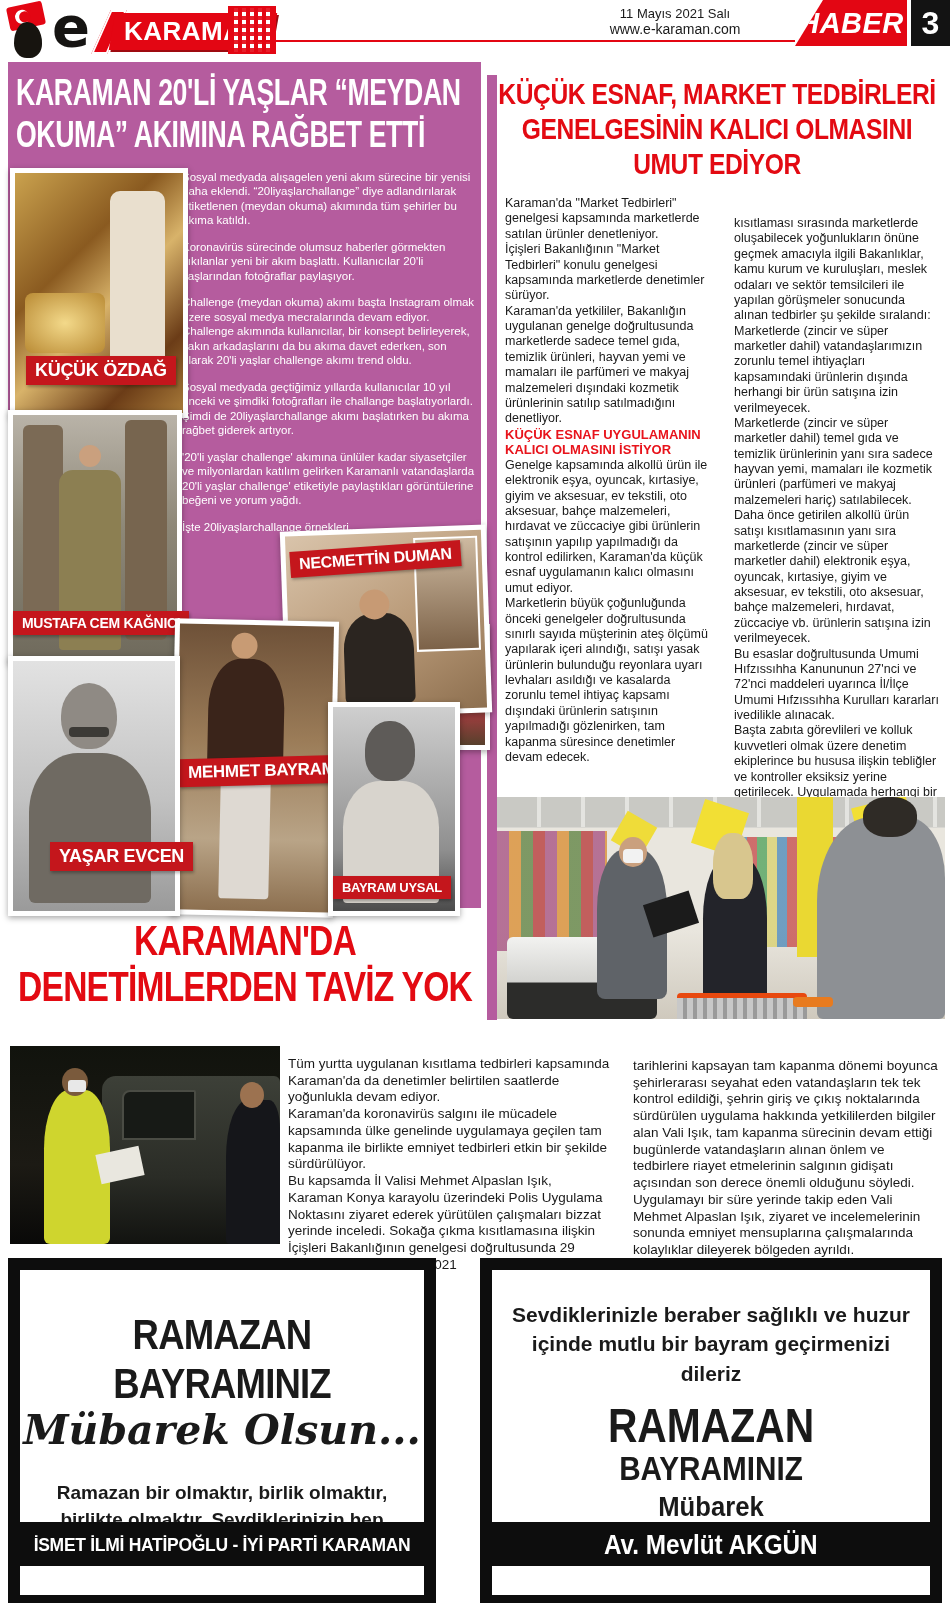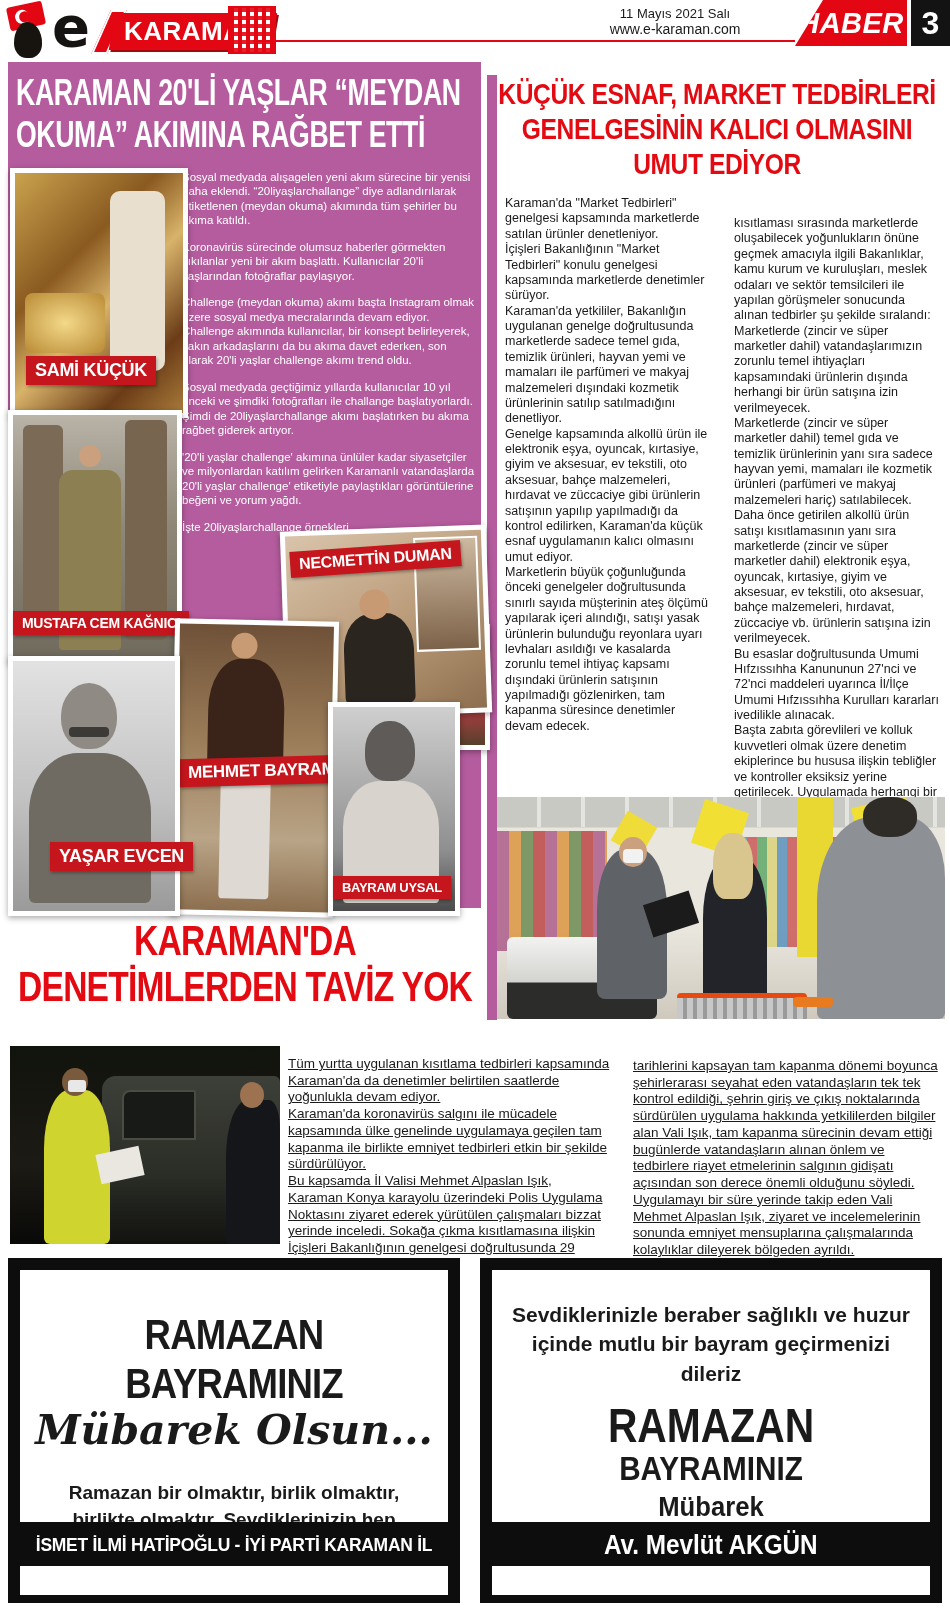--- a/index.html
+++ b/index.html
@@ -51,21 +51,21 @@
   .hl-market{position:absolute;left:437px;top:76px;width:560px;transform:scaleX(.82);
            transform-origin:center top;color:#e30a12;font-weight:800;font-size:30px;
            line-height:1.17;text-align:center;letter-spacing:-.5px;}
   .col{position:absolute;font-size:12.5px;line-height:1.23;overflow:hidden;}
   .col p{margin:0;}
   .subhead{color:#e8131b;font-weight:800;font-size:13px;line-height:1.2;margin:12px 0 2px 0;}
   
   .hl-denetim{position:absolute;left:-55px;top:918px;width:600px;transform:scaleX(.8);
            transform-origin:center top;color:#e30a12;font-weight:800;font-size:42px;
            line-height:1.1;text-align:center;letter-spacing:-1px;}
-  .col3{position:absolute;font-size:13.5px;line-height:1.24;text-decoration:underline;}
+  .col3{position:absolute;font-size:13.5px;line-height:1.24;}
   .col3 p{margin:0;}
   
   .ad{position:absolute;background:#0d0d0d;}
   .ad-white{position:absolute;background:#fff;left:12px;right:12px;top:12px;height:252px;
             text-align:center;overflow:hidden;}
   .ad-footer{position:absolute;left:0;right:0;top:268px;height:38px;color:#fff;text-align:center;}
   .ad-strip{position:absolute;left:12px;right:12px;top:308px;height:29px;background:#fff;}
   .adl-title{margin-top:40px;font-size:43px;font-weight:800;letter-spacing:-1px;
              transform:scaleX(.85);}
   .adl-script{font-family:"DejaVu Serif",serif;font-style:italic;font-weight:bold;font-size:41px;
@@ -124,21 +124,21 @@
     <p>'20'li yaşlar challenge' akımına ünlüler kadar siyasetçiler ve milyonlardan katılım gelirken Karamanlı vatandaşlarda 20'li yaşlar challenge' etiketiyle paylaştıkları görüntülerine beğeni ve yorum yağdı.</p>
     <p>İşte 20liyaşlarchallange örnekleri...</p>
   </div>
 
   <div class="photo" style="left:10px;top:168px;width:168px;height:240px;">
     <div class="ph" style="background:linear-gradient(135deg,#caa24e,#8a5a20 35%,#d8b36a 55%,#6b3c17 80%,#a87b3a);">
       <div class="shape" style="left:95px;top:18px;width:55px;height:180px;background:#e9dfce;border-radius:10px;"></div>
       <div class="shape" style="left:10px;top:120px;width:80px;height:60px;background:radial-gradient(#f3d98a,#b98a34);border-radius:8px;"></div>
     </div>
   </div>
-  <div class="plabel" style="left:26px;top:356px;font-size:18px;">SAMİ KÜÇÜK</div>
+  <div class="plabel" style="left:26px;top:356px;font-size:18px;">KÜÇÜK ÖZDAĞ</div>
 
   <div class="photo" style="left:8px;top:410px;width:164px;height:244px;">
     <div class="ph" style="background:linear-gradient(180deg,#b9b3a8,#8e8878 45%,#6f6a5c);">
       <div class="shape" style="left:10px;top:10px;width:40px;height:210px;background:#7b6a55;border-radius:6px;"></div>
       <div class="shape" style="left:112px;top:5px;width:42px;height:220px;background:#77654f;border-radius:6px;"></div>
       <div class="shape" style="left:52px;top:30px;width:22px;height:22px;background:#caa07e;border-radius:50%;margin-left:14px;"></div>
       <div class="shape" style="left:46px;top:55px;width:62px;height:180px;background:#8c7f52;border-radius:14px 14px 4px 4px;"></div>
     </div>
   </div>
   <div class="plabel" style="left:13px;top:611px;font-size:14px;">MUSTAFA CEM KAĞNICI</div>
@@ -188,20 +188,21 @@
     </div>
   </div>
   <div class="plabel" style="left:333px;top:876px;font-size:13px;">BAYRAM UYSAL</div>
 
   <div class="hl-market">KÜÇÜK ESNAF, MARKET TEDBİRLERİ GENELGESİNİN KALICI OLMASINI UMUT EDİYOR</div>
 
   <div class="col" style="left:505px;top:196px;width:205px;height:600px;">
     <p>Karaman'da "Market Tedbirleri" genelgesi kapsamında marketlerde satılan ürünler denetleniyor.</p>
     <p>İçişleri Bakanlığının "Market Tedbirleri" konulu genelgesi kapsamında marketlerde denetimler sürüyor.</p>
     <p>Karaman'da yetkililer, Bakanlığın uygulanan genelge doğrultusunda marketlerde sadece temel gıda, temizlik ürünleri, hayvan yemi ve mamaları ile parfümeri ve makyaj malzemeleri dışındaki kozmetik ürünlerinin satılıp satılmadığını denetliyor.</p>
+    <p class="subhead">KÜÇÜK ESNAF UYGULAMANIN KALICI OLMASINI İSTİYOR</p>
     <p>Genelge kapsamında alkollü ürün ile elektronik eşya, oyuncak, kırtasiye, giyim ve aksesuar, ev tekstili, oto aksesuar, bahçe malzemeleri, hırdavat ve züccaciye gibi ürünlerin satışının yapılıp yapılmadığı da kontrol edilirken, Karaman'da küçük esnaf uygulamanın kalıcı olmasını umut ediyor.</p>
     <p>Marketlerin büyük çoğunluğunda önceki genelgeler doğrultusunda sınırlı sayıda müşterinin ateş ölçümü yapılarak içeri alındığı, satışı yasak ürünlerin bulunduğu reyonlara uyarı levhaları asıldığı ve kasalarda zorunlu temel ihtiyaç kapsamı dışındaki ürünlerin satışının yapılmadığı gözlenirken, tam kapanma süresince denetimler devam edecek.</p>
 
   </div>
 
   <div class="col" style="left:734px;top:196px;width:206px;height:600px;margin-top:20px;">
     <p>kısıtlaması sırasında marketlerde oluşabilecek yoğunlukların önüne geçmek amacıyla ilgili Bakanlıklar, kamu kurum ve kuruluşları, meslek odaları ve sektör temsilcileri ile yapılan görüşmeler sonucunda alınan tedbirler şu şekilde sıralandı:</p>
     <p> Marketlerde (zincir ve süper marketler dahil) vatandaşlarımızın zorunlu temel ihtiyaçları kapsamındaki ürünlerin dışında herhangi bir ürün satışına izin verilmeyecek.</p>
     <p>Marketlerde (zincir ve süper marketler dahil) temel gıda ve temizlik ürünlerinin yanı sıra sadece hayvan yemi, mamaları ile kozmetik ürünleri (parfümeri ve makyaj malzemeleri hariç) satılabilecek.</p>
     <p>Daha önce getirilen alkollü ürün satışı kısıtlamasının yanı sıra marketlerde (zincir ve süper marketler dahil) elektronik eşya, oyuncak, kırtasiye, giyim ve aksesuar, ev tekstili, oto aksesuar, bahçe malzemeleri, hırdavat, züccaciye vb. ürünlerin satışına izin verilmeyecek.</p>
@@ -249,21 +250,21 @@
   <div class="col3" style="left:288px;top:1056px;width:322px;height:188px;">
     <p>Tüm yurtta uygulanan kısıtlama tedbirleri kapsamında Karaman'da da denetimler belirtilen saatlerde yoğunlukla devam ediyor.</p>
     <p>Karaman'da koronavirüs salgını ile mücadele kapsamında ülke genelinde uygulamaya geçilen tam kapanma ile birlikte emniyet tedbirleri etkin bir şekilde sürdürülüyor.</p>
     <p> Bu kapsamda İl Valisi Mehmet Alpaslan Işık, Karaman Konya karayolu üzerindeki Polis Uygulama Noktasını ziyaret ederek yürütülen çalışmaları bizzat yerinde inceledi. Sokağa çıkma kısıtlamasına ilişkin İçişleri Bakanlığının genelgesi doğrultusunda 29 Nisan 2021 - 17 Mayıs 2021</p>
   </div>
   <div class="col3" style="left:633px;top:1058px;width:310px;height:188px;">
     <p>tarihlerini kapsayan tam kapanma dönemi boyunca şehirlerarası seyahat eden vatandaşların tek tek kontrol edildiği, şehrin giriş ve çıkış noktalarında sürdürülen uygulama hakkında yetkililerden bilgiler alan Vali Işık, tam kapanma sürecinin devam ettiği bugünlerde vatandaşların alınan önlem ve tedbirlere riayet etmelerinin salgının gidişatı açısından son derece önemli olduğunu söyledi.</p>
     <p>Uygulamayı bir süre yerinde takip eden Vali Mehmet Alpaslan Işık, ziyaret ve incelemelerinin sonunda emniyet mensuplarına çalışmalarında kolaylıklar dileyerek bölgeden ayrıldı.</p>
   </div>
 
-  <div class="ad" style="left:8px;top:1258px;width:428px;height:345px;padding-left:24px;">
+  <div class="ad" style="left:8px;top:1258px;width:428px;height:345px;">
     <div class="ad-white">
       <div class="adl-title">RAMAZAN BAYRAMINIZ</div>
       <div class="adl-script">Mübarek Olsun...</div>
       <div class="adl-body">Ramazan bir olmaktır, birlik olmaktır, birlikte olmaktır. Sevdiklerinizin hep yanınızda olduğu nica bayramlar geçirmeniz dileğiyle...</div>
     </div>
     <div class="ad-footer">
       <span class="adl-footer-text">İSMET İLMİ HATİPOĞLU - İYİ PARTİ KARAMAN İL BAŞKANI</span>
     </div>
     <div class="ad-strip"></div>
   </div>

